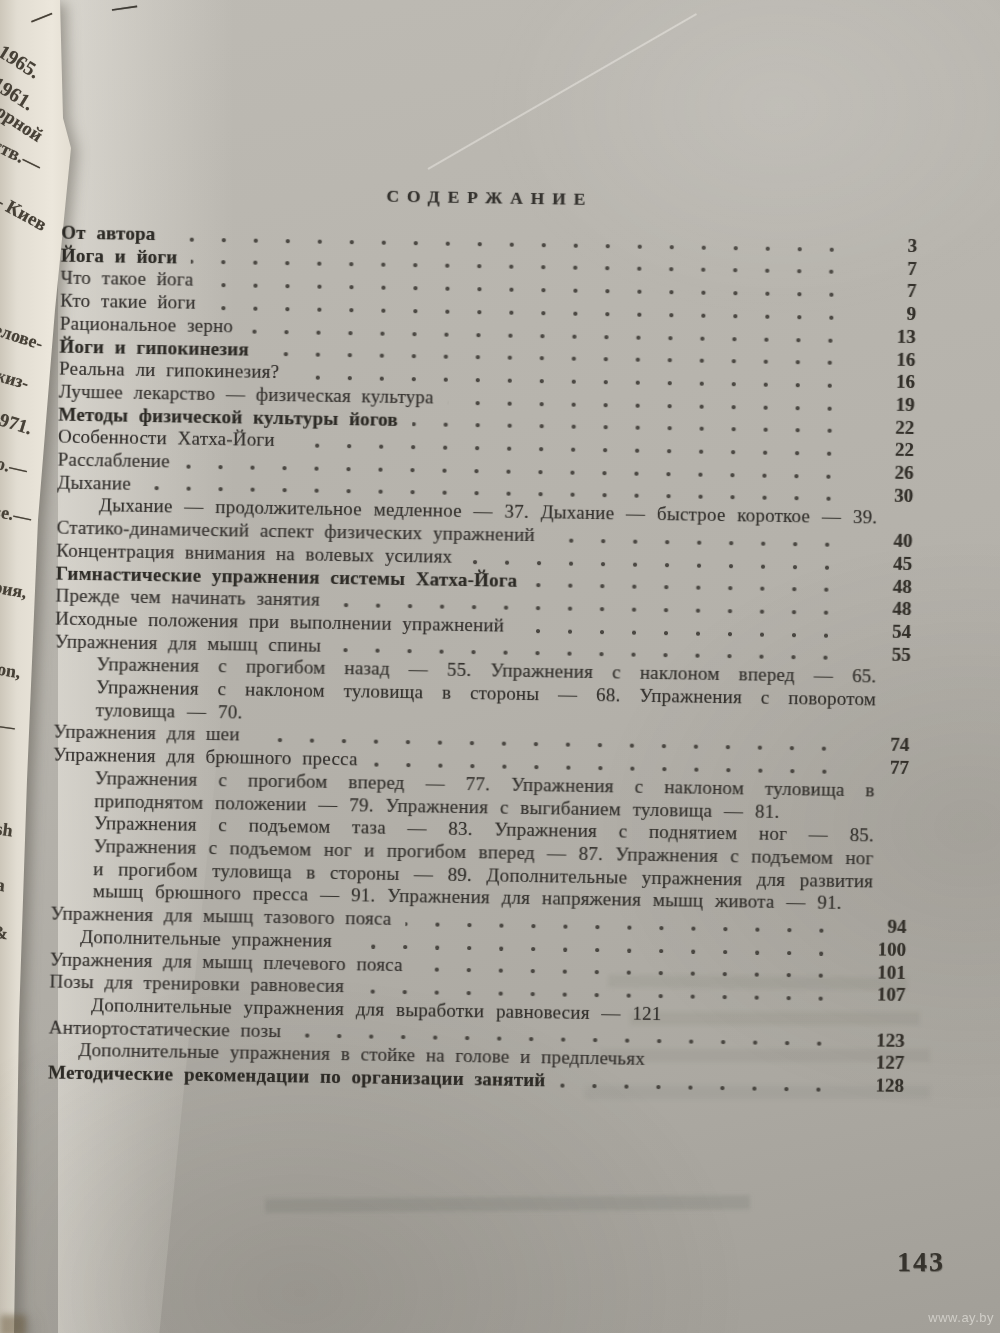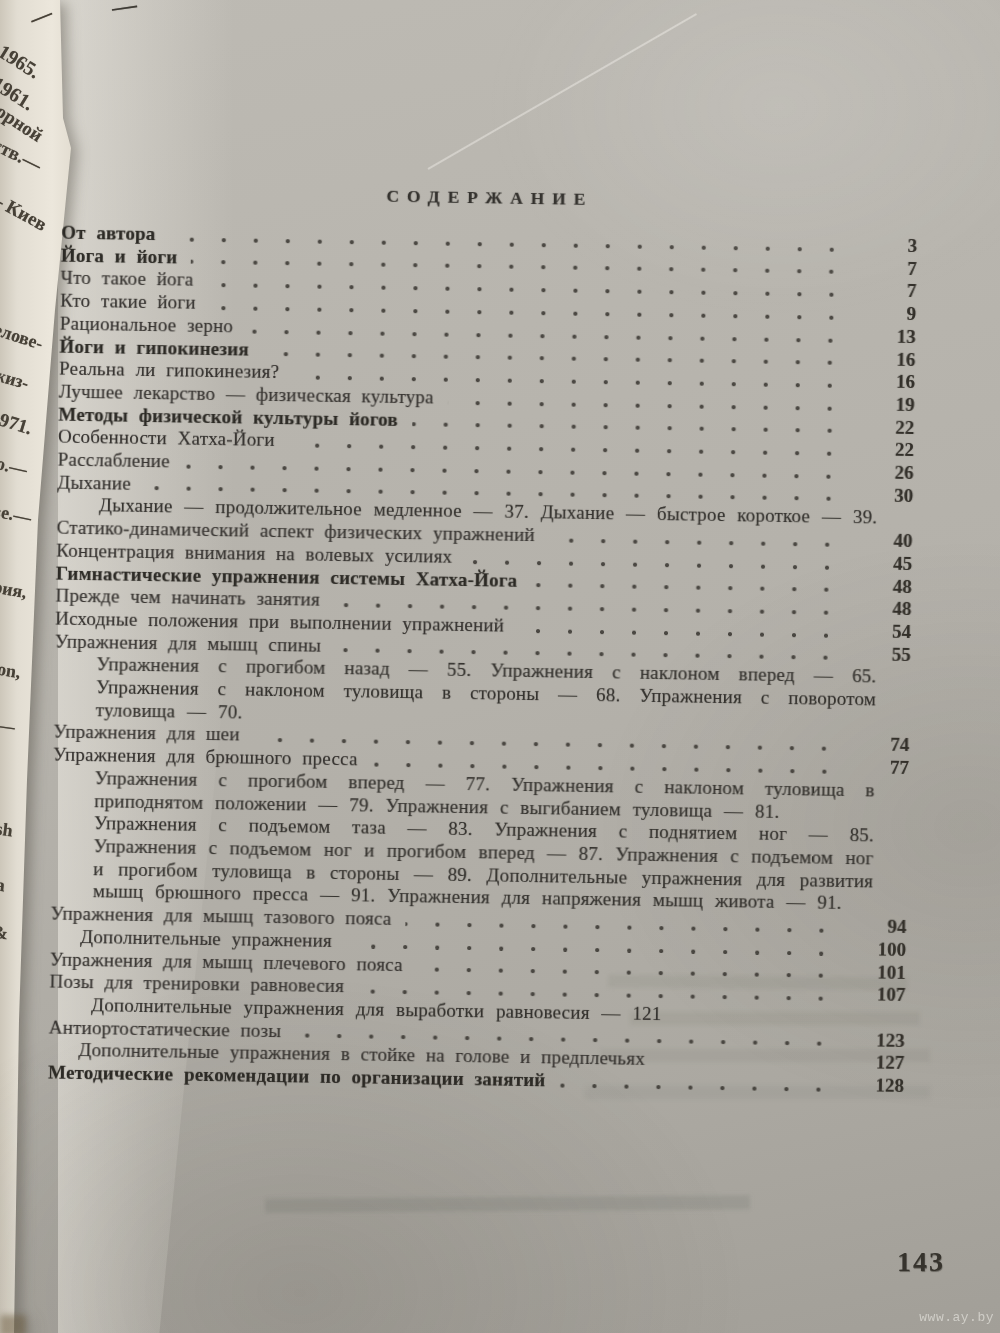--- a/index.html
+++ b/index.html
@@ -71,21 +71,21 @@
   .lead{flex:1 1 auto;height:6px;align-self:flex-end;margin:0 10px 4px 14px;
     background-image:radial-gradient(circle at 3px 3px,rgba(55,52,47,.85) 1.7px,transparent 2.4px);
     background-size:32px 6px;background-repeat:repeat-x;background-position:right center;}
   .lead.off{visibility:hidden;}
   .pg{flex:0 0 46px;text-align:right;font-weight:700;color:#33302a;}
   .note{font-size:19px;line-height:22.7px;padding-left:42px;padding-right:34px;
     text-align:justify;word-spacing:.36em;letter-spacing:.2px;color:#34322e;}
   .folio{position:absolute;right:55px;top:1246px;z-index:2;font-weight:700;font-size:28px;
     letter-spacing:2px;color:#36332d;text-shadow:.4px .5px .8px rgba(48,45,40,.5);}
   .watermark{position:absolute;right:6px;bottom:8px;z-index:6;
-    font-family:Liberation Mono, monospace;font-size:13px;
+    font-family:Liberation Sans, sans-serif;font-size:13px;
     color:#d8d6d0;opacity:.85;letter-spacing:.5px;text-shadow:none;margin-top:42px;}
 </style>
 </head>
 <body>
 
 <div class="photo">
 
   <div class="edge-wrap">
     <div class="edge-strip"></div>
     <div class="edge-tip"></div>

